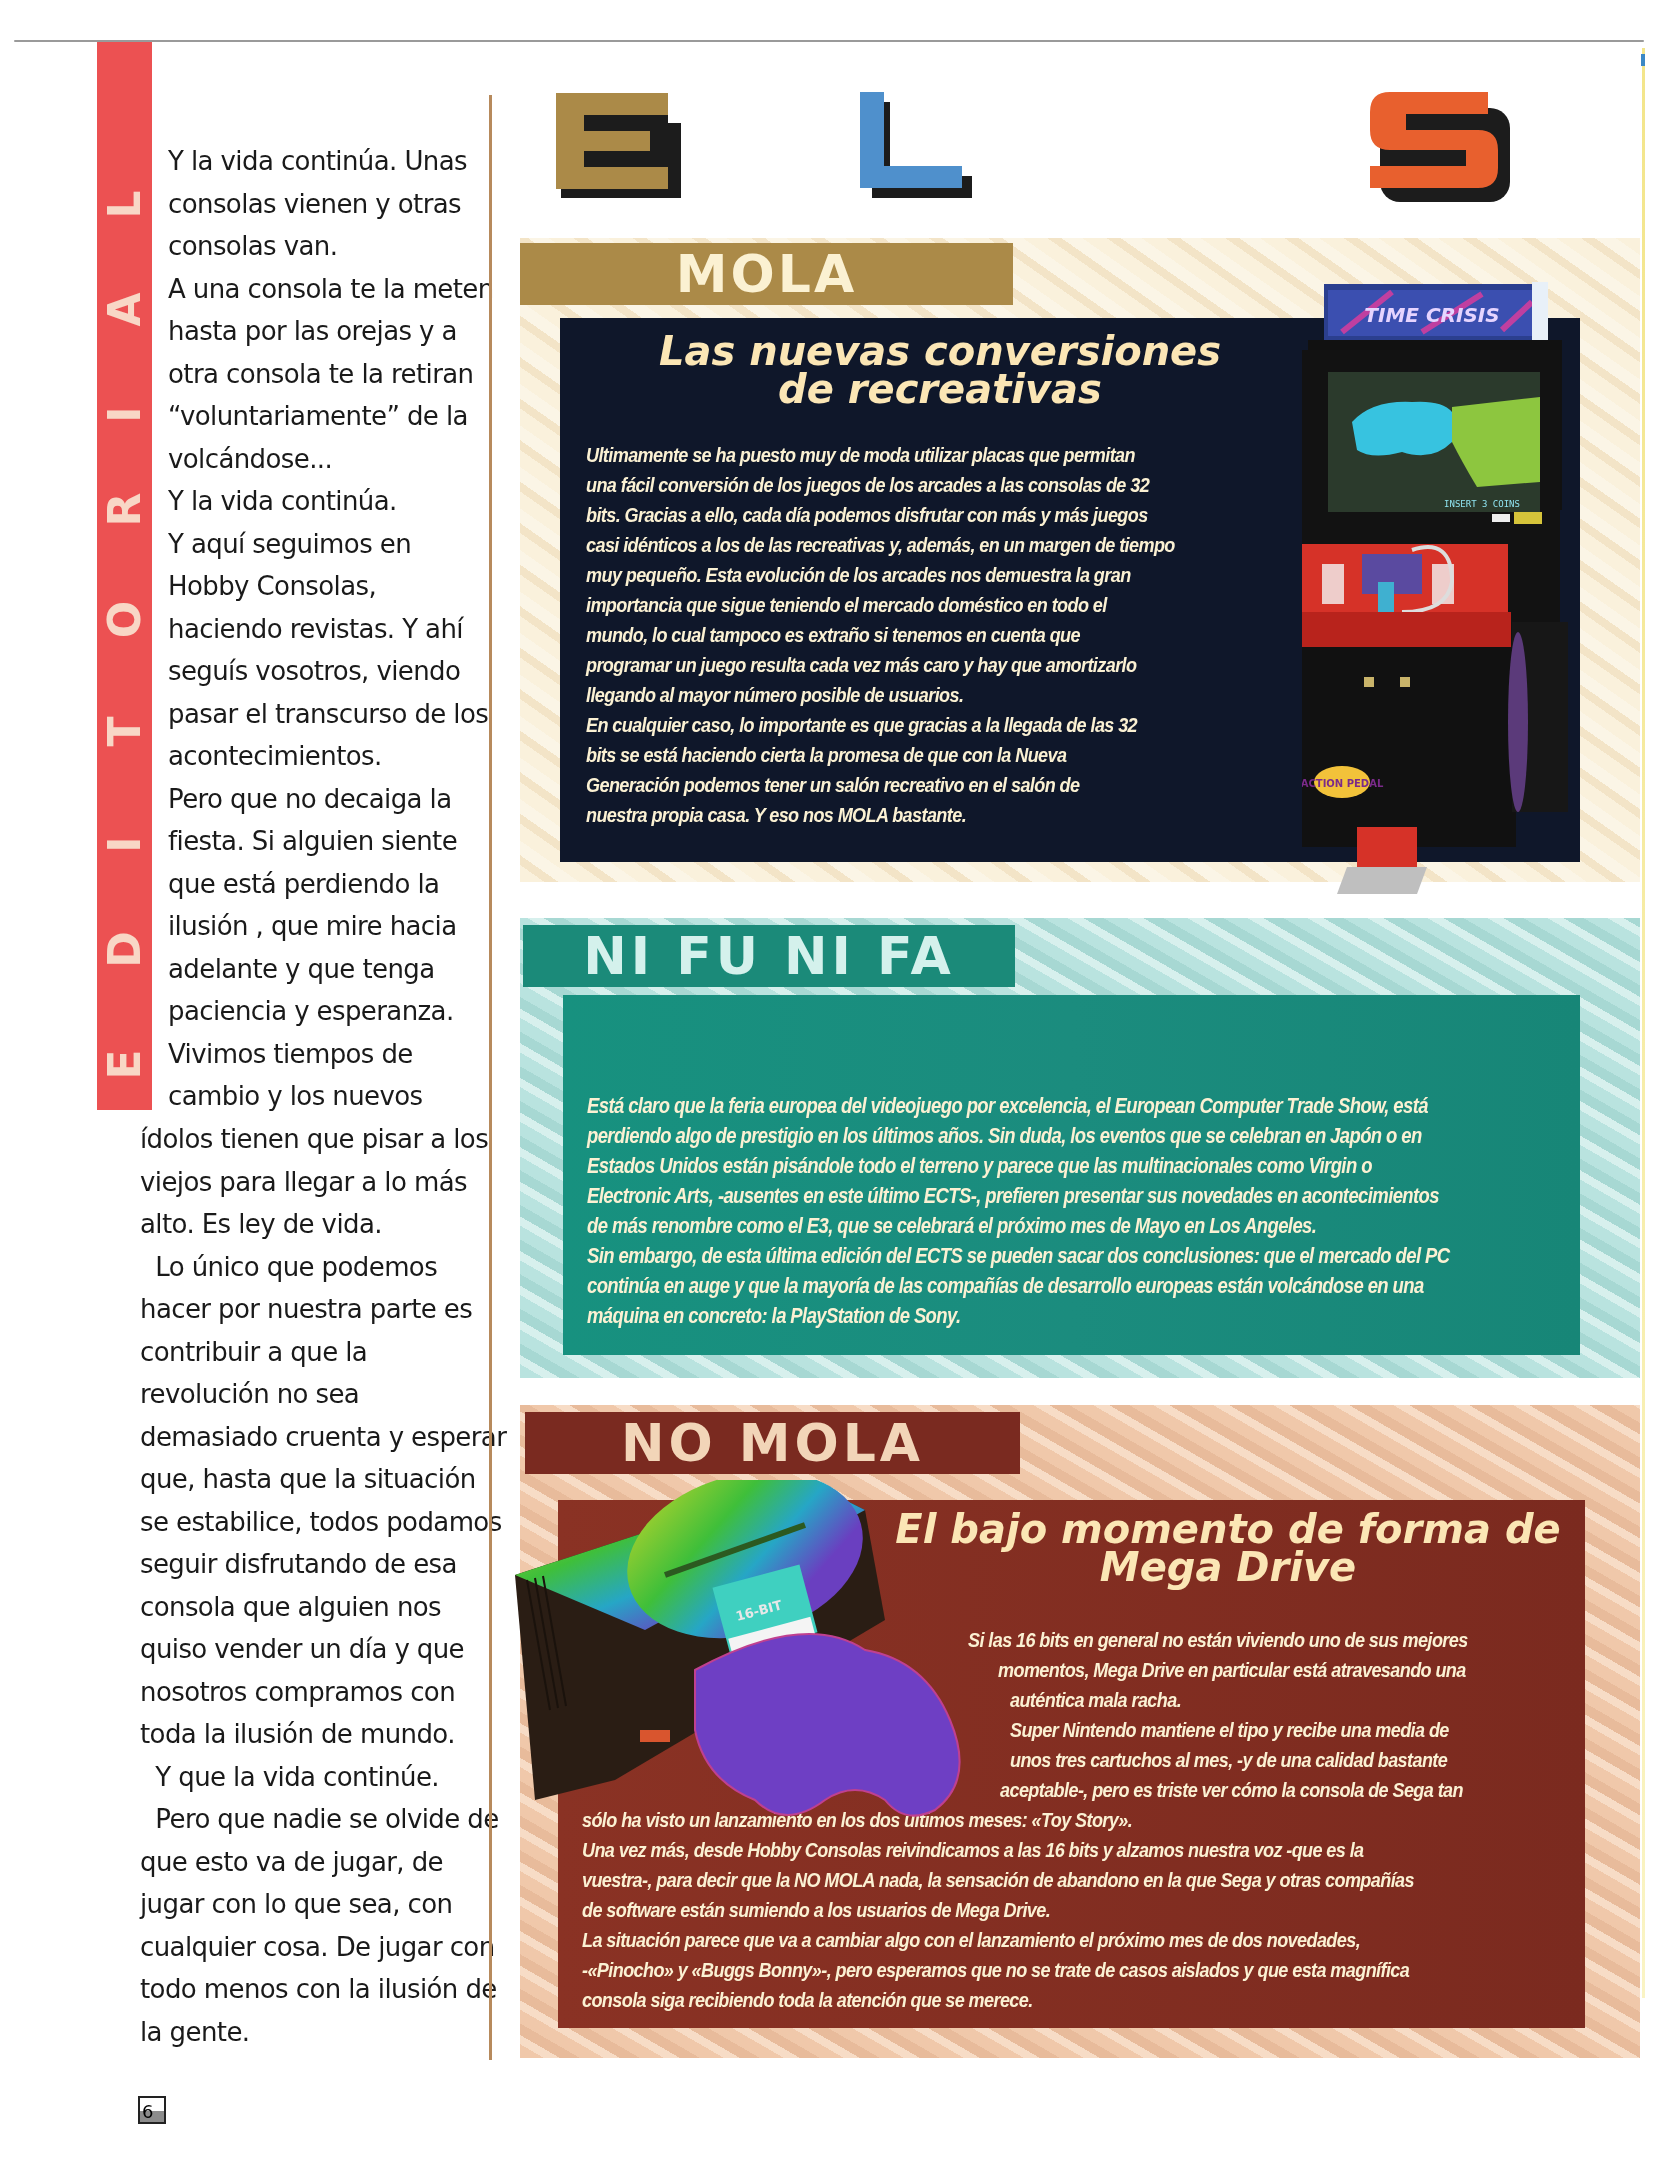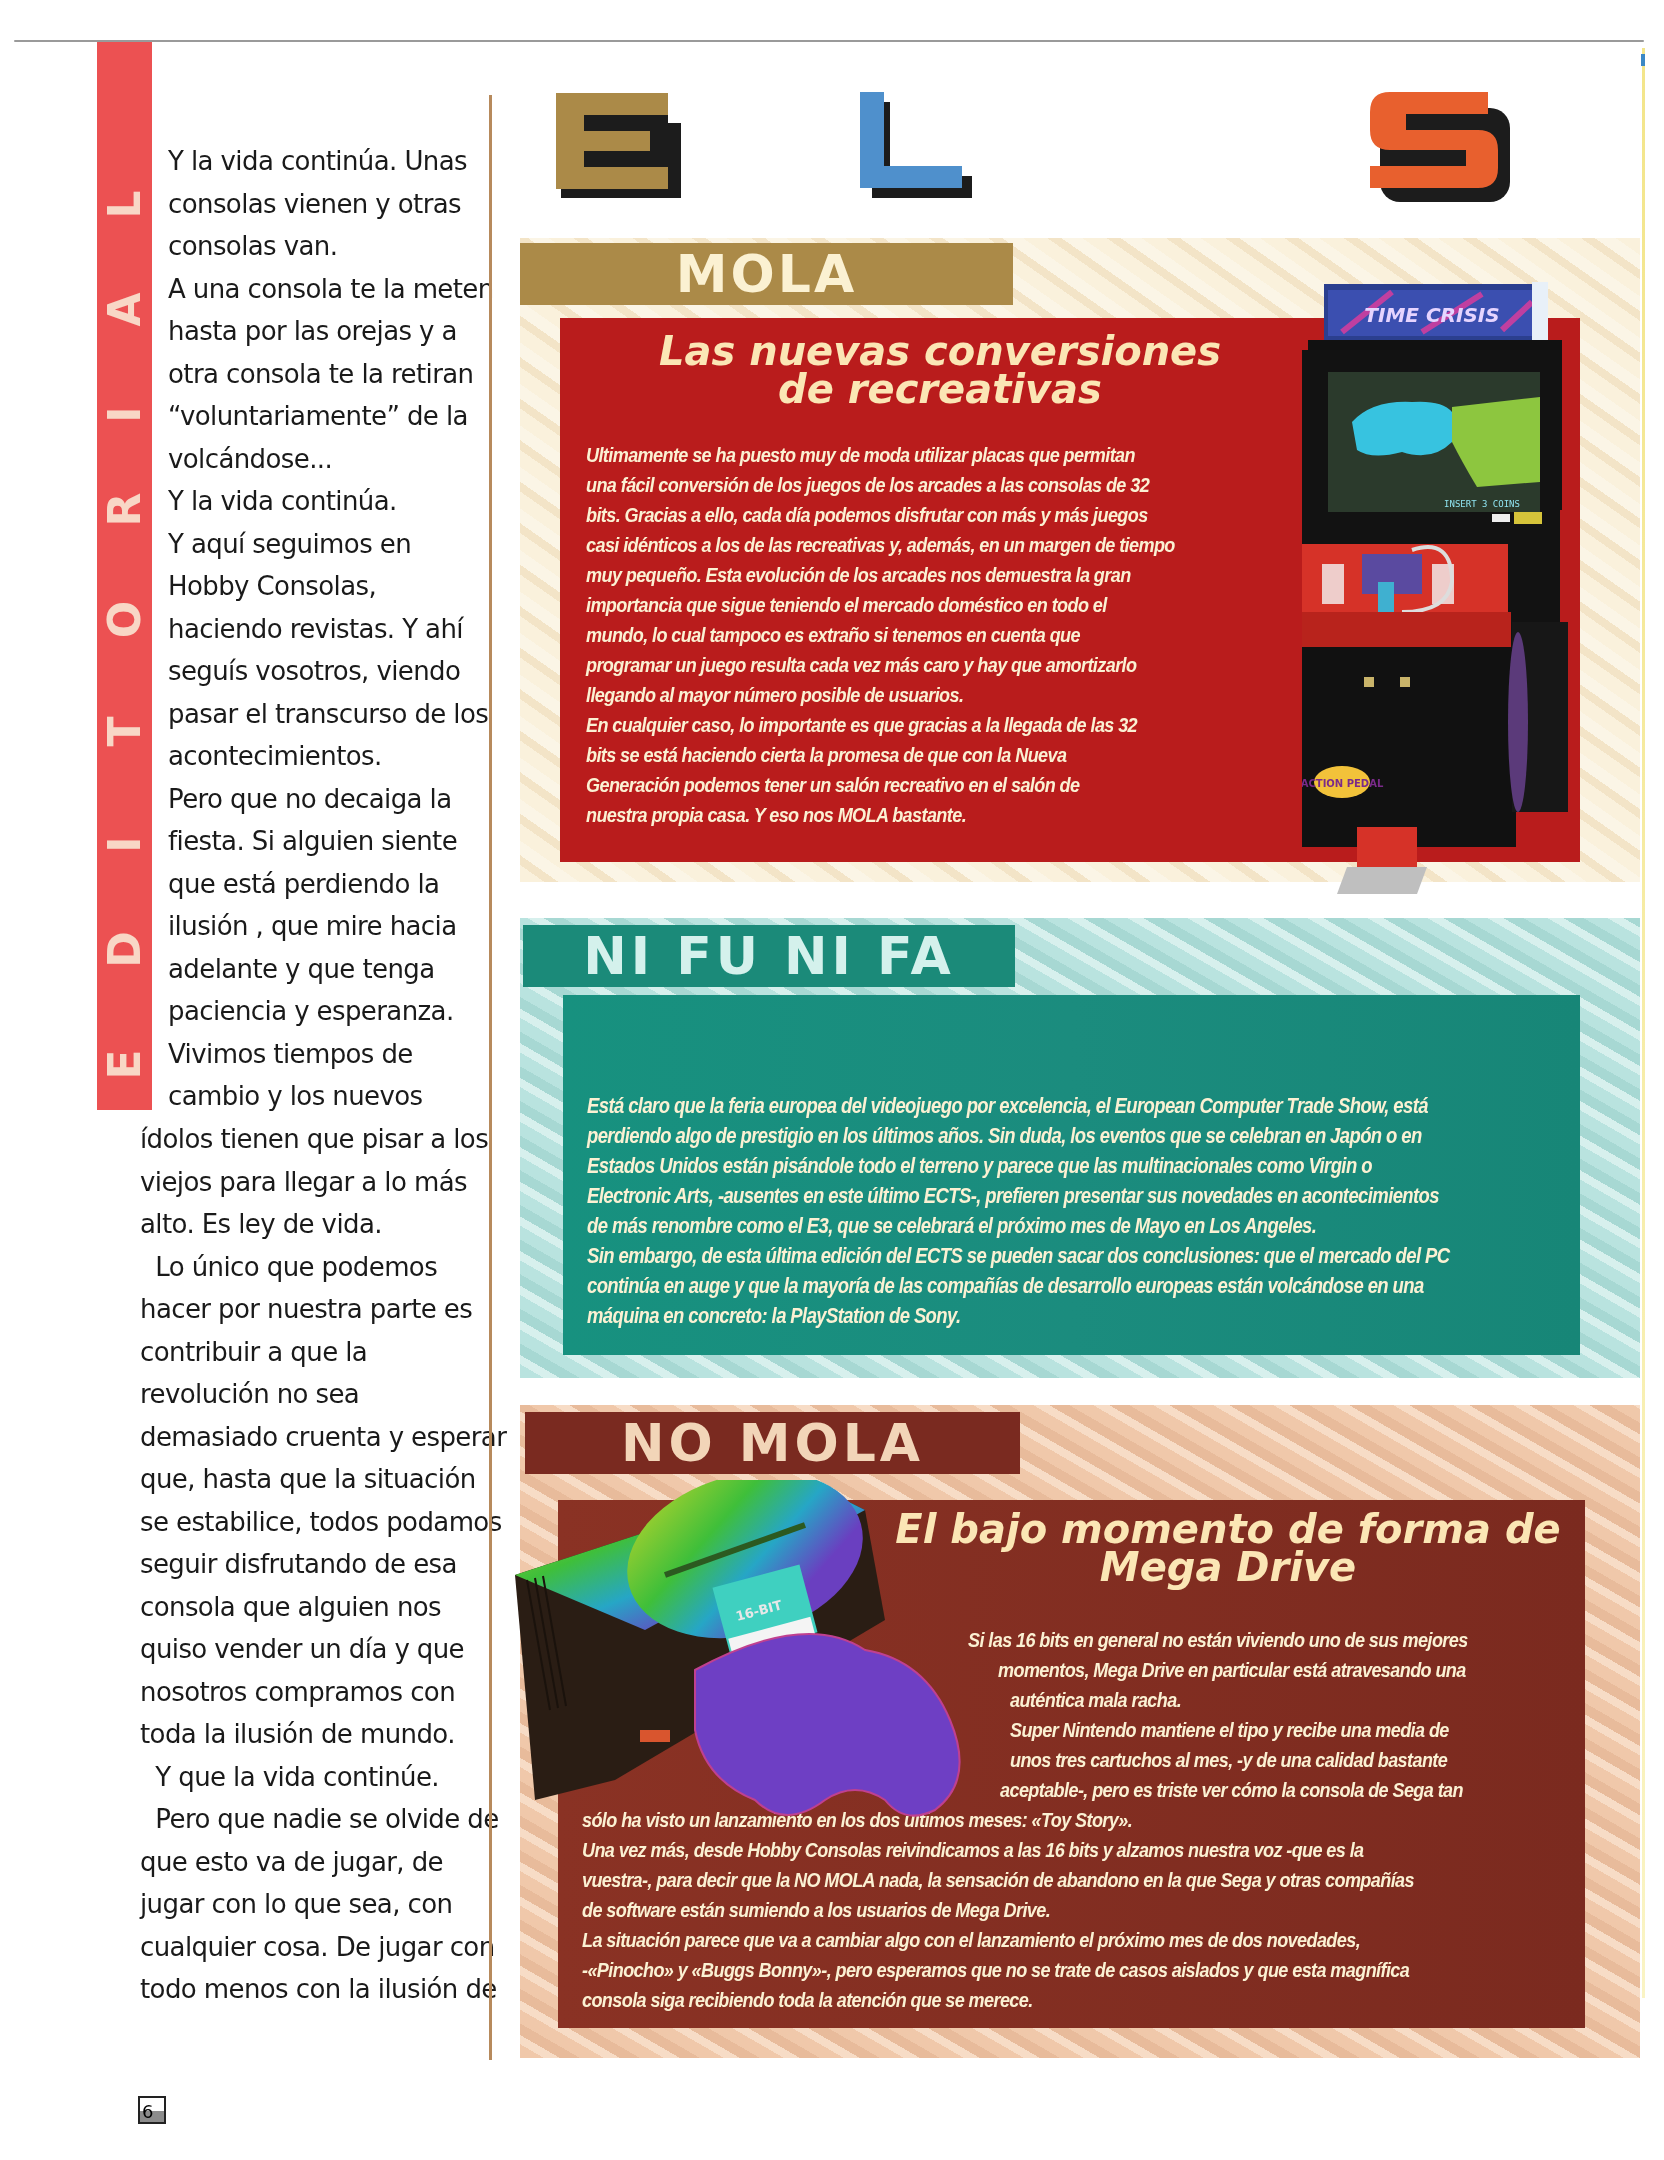--- a/index.html
+++ b/index.html
@@ -18,21 +18,21 @@
   
   .sec-bg{left:520px;width:1120px;}
   .mola-bg{top:238px;height:644px;background:repeating-linear-gradient(35deg,#faf1dc 0 14px,#f3e4c7 14px 22px,#fbf5e6 22px 34px);}
   .nifu-bg{top:918px;height:460px;background:repeating-linear-gradient(30deg,#b9e3df 0 12px,#d7f0ed 12px 20px,#a7d8d3 20px 30px);}
   .nomola-bg{top:1405px;height:653px;background:repeating-linear-gradient(30deg,#f0c8aa 0 12px,#f7dcc6 12px 20px,#e8bb9b 20px 30px);}
   .sec-header{height:62px;color:#fbf1d2;font-family:"DejaVu Sans",sans-serif;font-size:52px;line-height:62px;letter-spacing:3px;text-align:center;font-weight:bold;}
   .mola-header{left:520px;top:243px;width:493px;background:#ab8a48;}
   .nifu-header{left:523px;top:925px;width:492px;background:#1b8a79;color:#d4f1ec;letter-spacing:4px;}
   .nomola-header{left:525px;top:1412px;width:495px;background:#7a2a20;color:#f2d5b8;letter-spacing:4px;text-align:center;}
   .box{color:#fbf1d3;font-family:"Liberation Sans",sans-serif;font-style:italic;}
-  .mola-box{left:560px;top:318px;width:1020px;height:544px;background:#b91c1c;}
+  .mola-box{left:560px;top:318px;width:1020px;height:544px;background:#0f172a;}
   .nifu-box{left:563px;top:995px;width:1017px;height:360px;background:linear-gradient(90deg,#17917f,#1b8c7e 50%,#178677);}
   .nomola-box{left:558px;top:1500px;width:1027px;height:528px;background:linear-gradient(90deg,#8a3224,#7b2a1f);}
   .box-title{font-family:"DejaVu Sans",sans-serif;font-style:italic;font-weight:bold;color:#fbe6b5;text-align:center;}
   .body-text{font-family:"Liberation Sans",sans-serif;font-style:italic;font-weight:bold;font-size:21px;line-height:30px;white-space:pre;letter-spacing:-0.7px;transform:scaleX(0.86);transform-origin:left top;}
   
   .arcade{left:1288px;top:282px;width:300px;height:620px;margin-left:14px;}
   
   .megadrive{left:505px;top:1480px;width:480px;height:360px;}
   .page-num{left:138px;top:2096px;width:28px;height:28px;border:2px solid #222;font-family:"DejaVu Sans",sans-serif;font-size:18px;line-height:28px;text-align:left;padding-left:2px;box-sizing:border-box;background:linear-gradient(transparent 55%,#8c8c8c 55%);}
 </style>
@@ -98,20 +98,21 @@
   <div class="ed-text">consola que alguien nos</div>
   <div class="ed-text">quiso vender un día y que</div>
   <div class="ed-text">nosotros compramos con</div>
   <div class="ed-text">toda la ilusión de mundo.</div>
   <div class="ed-text">  Y que la vida continúe.</div>
   <div class="ed-text">  Pero que nadie se olvide de</div>
   <div class="ed-text">que esto va de jugar, de</div>
   <div class="ed-text">jugar con lo que sea, con</div>
   <div class="ed-text">cualquier cosa. De jugar con</div>
   <div class="ed-text">todo menos con la ilusión de</div>
+  <div class="ed-text">la gente.</div>
 </div>
 
 <div class="abs divider"></div>
 
 <div class="abs" style="left:556px;top:93px;width:130px;height:105px;">
   <svg width="130" height="105" viewBox="0 0 130 105">
     <rect x="5" y="30" width="120" height="75" fill="#1c1c1c"></rect>
     <path d="M0 0 H112 V22 H28 V38 H94 V58 H28 V74 H112 V96 H0 Z" fill="#ab8a48"></path>
     <path d="M28 22 H112 V32 H28 Z M28 58 H94 V66 H28 Z" fill="#1c1c1c"></path>
   </svg>

